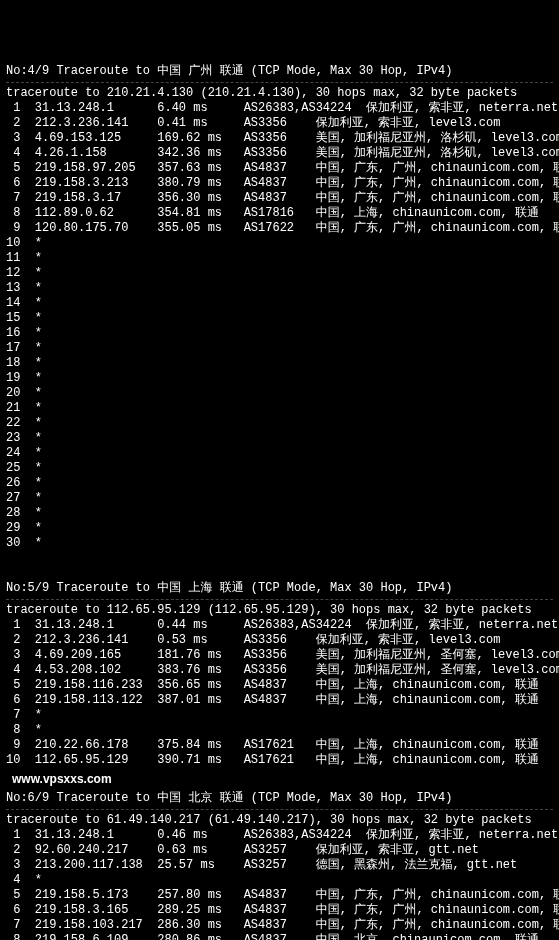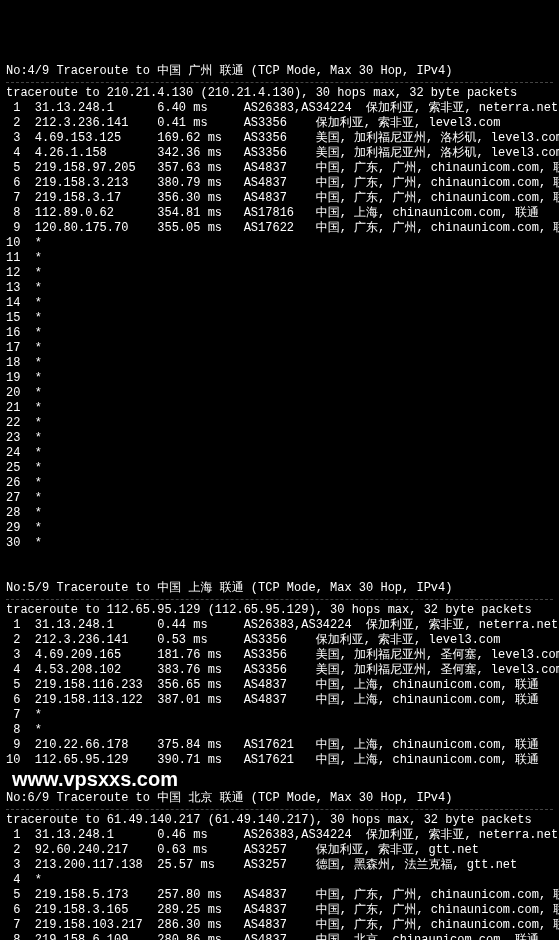--- a/index.html
+++ b/index.html
@@ -12,21 +12,21 @@
     line-height: 15px;
     width: 559px;
     box-sizing: border-box;
     white-space: pre;
   }
   .line { white-space: pre; }
   .sep { border-top: 1px dashed #444; margin: 3px 0; }
   .watermark {
     font-family: Arial, sans-serif;
     font-weight: bold;
-    font-size: 20px;
+    font-size: 12px;
     color: #fff;
     margin: 4px 0 4px 6px;
     white-space: normal;
   }
 </style>
 </head>
 <body>
 
 
 

